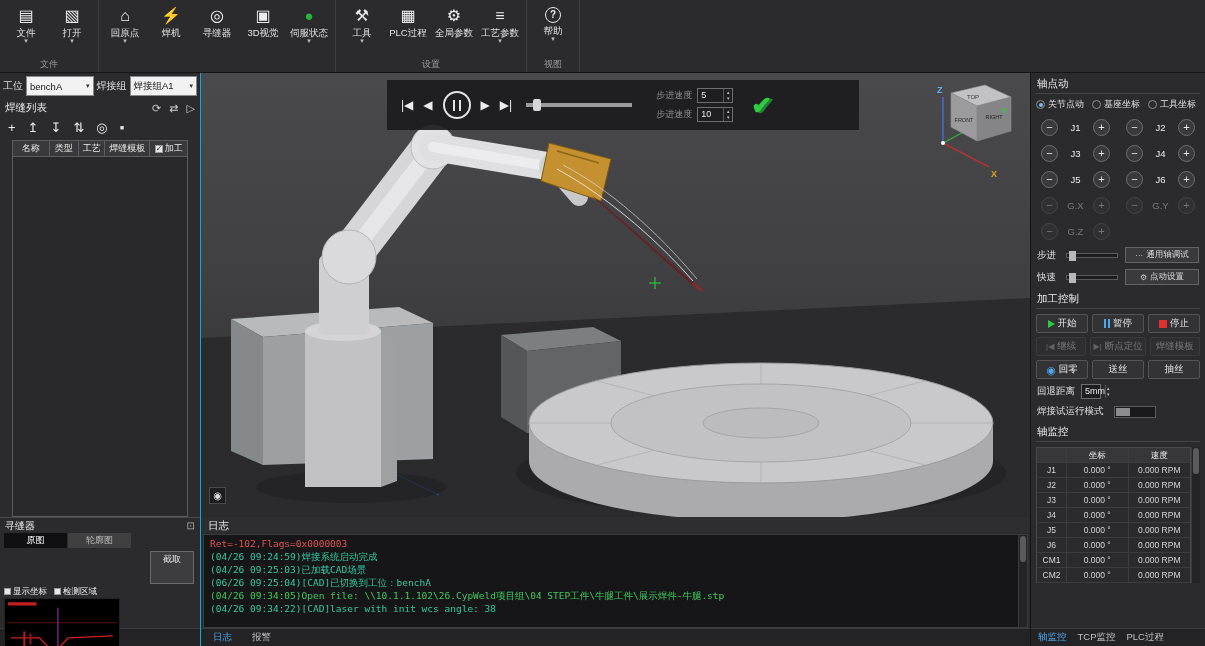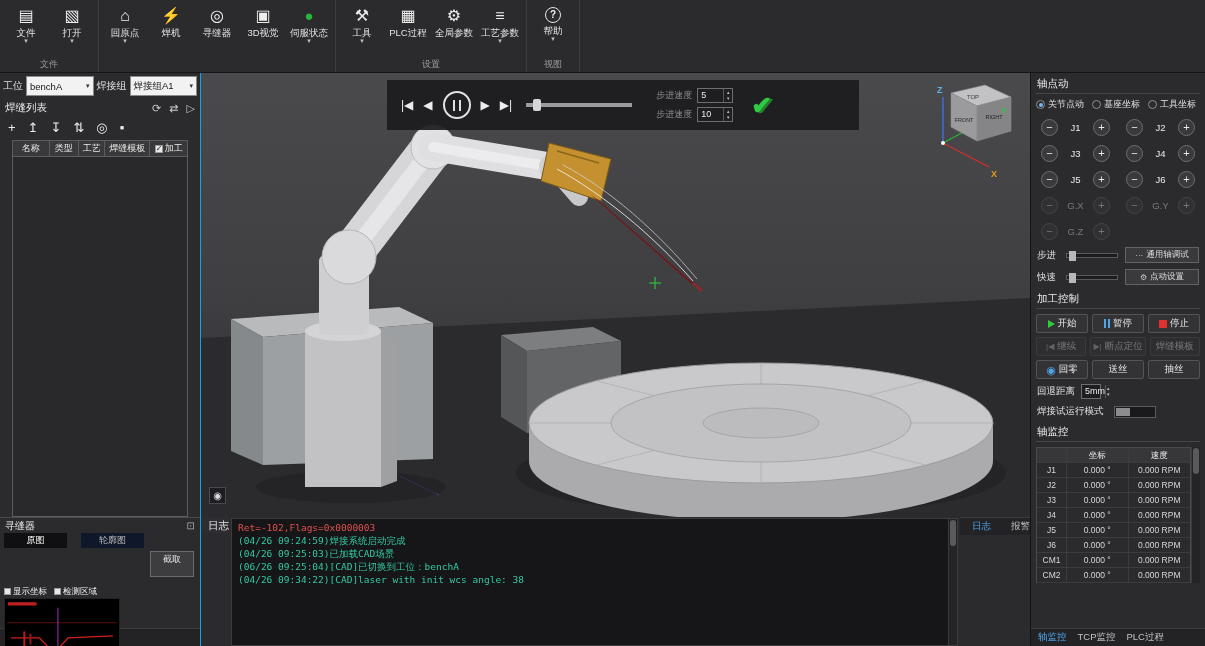--- a/index.html
+++ b/index.html
@@ -35,31 +35,31 @@
   .seam-th:last-child{border-right:none;}
   .w1{width:21%}.w2{width:17%}.w3{width:15%}.w4{width:26%}.w5{width:21%}
   .checkbox{width:8px;height:8px;border:1px solid #9a9a9c;background:#e8e8e8;display:inline-block;position:relative;}
   .checkbox.checked::after{content:"✓";position:absolute;top:-2px;left:0px;font-size:8px;color:#222;}
   .seam-body{flex:1;}
 
   .seamfinder{height:111px;border-top:1px solid #4a4a4c;display:flex;flex-direction:column;}
   .sf-header{display:flex;align-items:center;padding:1px 5px;height:15px;}
   .sf-title{font-size:10px;color:#ececec;}
   .sf-expand{margin-left:auto;font-size:10px;color:#aaa;cursor:pointer;}
-  .sf-tabs{display:flex;padding:0 4px;gap:14px;height:15px;}
-  .sf-tab{width:63px;font-size:9px;text-align:center;line-height:15px;background:#0f172a;color:#bbb;cursor:pointer;}
+  .sf-tabs{display:flex;padding:0 4px;gap:1px;height:15px;}
+  .sf-tab{width:63px;font-size:9px;text-align:center;line-height:15px;background:#404040;color:#bbb;cursor:pointer;}
   .sf-tab.active{background:#101012;color:#fff;}
   .sf-main{flex:1;display:flex;padding:1px 4px 2px;}
   .sf-left{width:116px;display:flex;flex-direction:column;margin-top:36px;}
   .sf-checks{display:flex;gap:7px;font-size:8.5px;color:#f0f0f0;height:13px;align-items:center;}
   .sf-checks .checkbox{width:7px;height:7px;}
   .sf-check{display:flex;align-items:center;gap:2px;cursor:pointer;}
   .sf-image{flex:1;background:#000;position:relative;border:1px solid #222;}
   .sf-right{flex:1;display:flex;justify-content:flex-end;align-items:flex-start;padding:2px 2px 0 0;}
-  .capture-btn{width:44px;height:26px;background:#3d3d3f;border:1px solid #6a6a6c;color:#e4e4e4;font-size:9px;text-align:center;line-height:15px;cursor:pointer;}
+  .capture-btn{width:44px;height:33px;background:#3d3d3f;border:1px solid #6a6a6c;color:#e4e4e4;font-size:9px;text-align:center;line-height:15px;cursor:pointer;}
   .lp-bottom-tab{height:18px;background:#232325;border-top:1px solid #3c3c3e;display:flex;align-items:center;padding-left:8px;}
   .lp-bottom-tab span{font-size:9.5px;color:#4ea6ea;cursor:pointer;}
 
   
   .viewport{position:absolute;top:73px;left:201px;width:829px;height:444px;background:linear-gradient(180deg,#4a4a4d 0%,#3f3f42 50%,#2a2a2c 100%);overflow:hidden;}
   .scene{position:absolute;inset:0;}
   .playback{position:absolute;left:186px;top:7px;width:472px;height:50px;background:rgba(28,28,31,.93);display:flex;align-items:center;padding:0 14px;gap:10px;z-index:3;}
   .pb-btn{color:#ececec;font-size:12px;cursor:pointer;white-space:nowrap;}
   .pb-pause{width:28px;height:28px;border:2px solid #e2e2e2;border-radius:50%;display:flex;align-items:center;justify-content:center;cursor:pointer;}
   .pause-bars{width:8px;height:11px;border-left:2.5px solid #e2e2e2;border-right:2.5px solid #e2e2e2;}
@@ -70,21 +70,21 @@
   .pb-speed-label{font-size:9px;color:#8d8d8f;width:44px;text-align:right;}
   .spinner{width:36px;height:15px;background:#1e1e20;border:1px solid #6e6e70;display:flex;align-items:stretch;cursor:pointer;}
   .spin-val{flex:1;font-size:9px;color:#ececec;line-height:13px;padding-left:3px;}
   .spin-arrows{width:9px;display:flex;flex-direction:column;justify-content:center;border-left:1px solid #555;}
   .spin-arrows span{font-size:4.5px;line-height:6px;text-align:center;color:#bbb;}
   .pb-check{font-size:25px;color:#2ecc40;font-weight:bold;margin-left:8px;text-shadow:3px 1px 0 rgba(46,204,64,.55);}
   .navcube{position:absolute;right:12px;top:8px;z-index:3;cursor:pointer;}
   .vp-record{position:absolute;left:8px;bottom:13px;width:17px;height:17px;background:#1d1d1f;border:1px solid #4a4a4c;color:#dcdcdc;font-size:10px;line-height:15px;text-align:center;z-index:3;cursor:pointer;}
 
   
-  .log-panel{position:absolute;top:517px;left:201px;width:829px;height:129px;background:#2b2b2e;display:flex;}
+  .log-panel{position:absolute;top:517px;left:201px;width:829px;height:129px;background:#2b2b2e;display:flex;flex-direction:column;}
   .log-header{height:16px;background:#2e2e30;font-size:10.5px;color:#e6e6e6;padding-left:7px;line-height:16px;}
   .log-body{flex:1;margin:1px 2px 0;background:#161618;border:1px solid #3c3c3e;position:relative;overflow:hidden;display:flex;}
   .log-lines{flex:1;padding:2px 6px;font-family:"DejaVu Sans Mono",monospace;font-size:9.5px;line-height:13px;white-space:nowrap;overflow:hidden;}
   .ln-red{color:#e05050;}
   .ln-teal{color:#32c9a2;}
   .ln-green{color:#3ecb5a;}
   .vscroll{width:9px;background:#242426;border-left:1px solid #3a3a3c;position:relative;}
   .vscroll .thumb{position:absolute;top:1px;left:1px;right:1px;height:26px;background:#5a5a5c;border-radius:3px;}
   .log-tabs{height:18px;background:#232325;border-top:1px solid #3c3c3e;display:flex;align-items:center;gap:20px;padding-left:12px;}
   .btab{font-size:9.5px;color:#c2c2c4;cursor:pointer;}
@@ -421,20 +421,21 @@
   </div>
 
   <div class="log-panel">
     <div class="log-header">日志</div>
     <div class="log-body">
       <div class="log-lines">
         <div class="ln-red">Ret=-102,Flags=0x0000003</div>
         <div class="ln-teal">(04/26 09:24:59)焊接系统启动完成</div>
         <div class="ln-teal">(04/26 09:25:03)已加载CAD场景</div>
         <div class="ln-teal">(06/26 09:25:04)[CAD]已切换到工位：benchA</div>
+        <div class="ln-green">(04/26 09:34:05)Open file: \\10.1.1.102\26.CypWeld项目组\04 STEP工件\牛腿工件\展示焊件-牛腿.stp</div>
         <div class="ln-teal">(04/26 09:34:22)[CAD]laser with init wcs angle: 38</div>
       </div>
       <div class="vscroll">
           <div class="thumb"></div>
         </div>
     </div>
     <div class="log-tabs">
       <span class="btab active">日志</span>
       <span class="btab">报警</span>
     </div>

